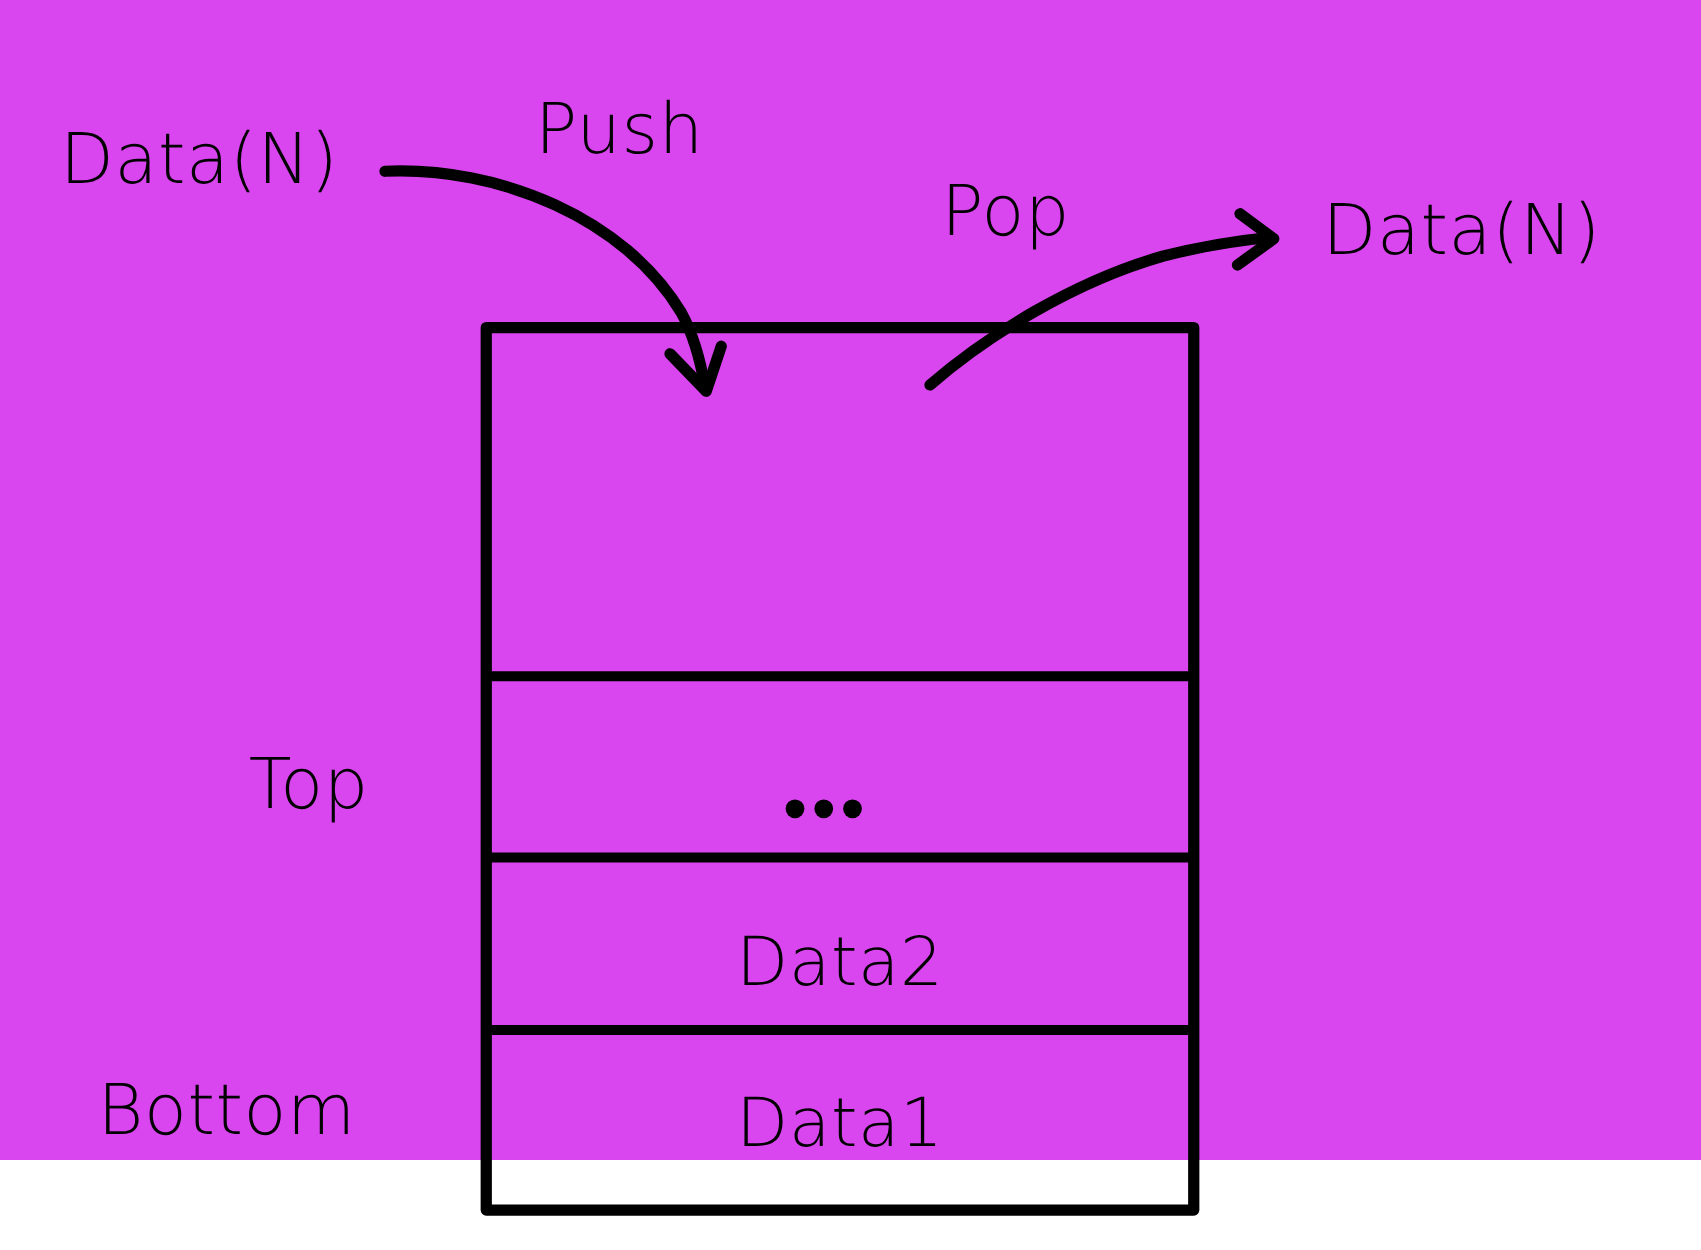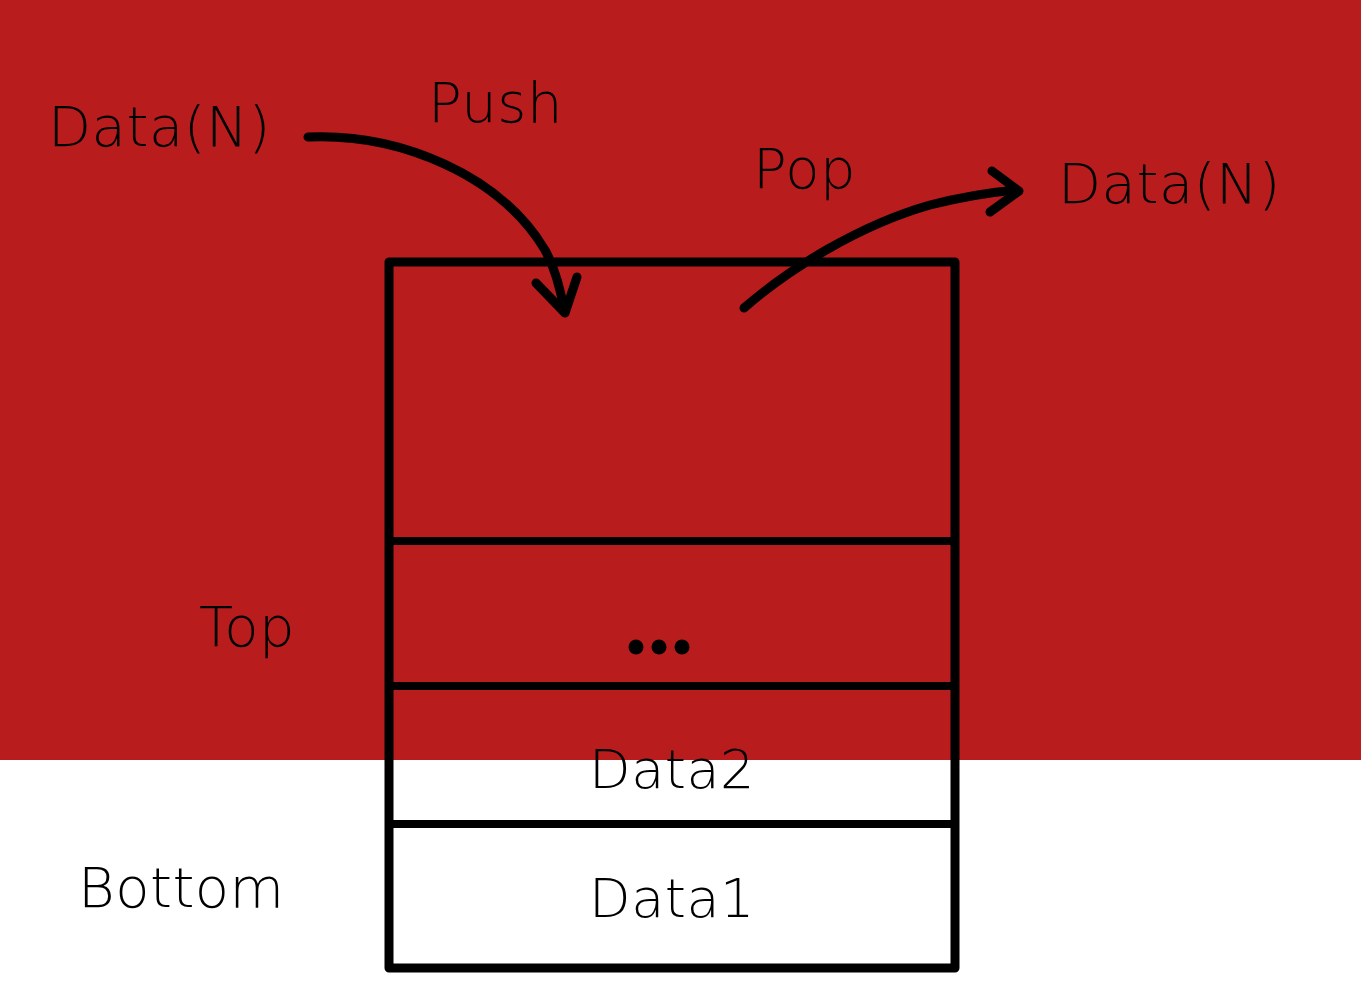--- a/index.html
+++ b/index.html
@@ -9,22 +9,22 @@
   }
   body {
     width: 1361px;
     height: 1000px;
     overflow: hidden;
     font-family: "DejaVu Sans", sans-serif;
   }
   #diagram-root {
     position: relative;
     width: 1361px;
-    height: 760px;
-    background: #b91c1c;
+    height: 928px;
+    background: #d946ef;
   }
   svg#stack-diagram {
     display: block;
     width: 1361px;
     height: 1000px;
   }
   .hand-text {
     font-family: "DejaVu Sans", sans-serif;
     font-weight: 300;
     fill: #000000;

